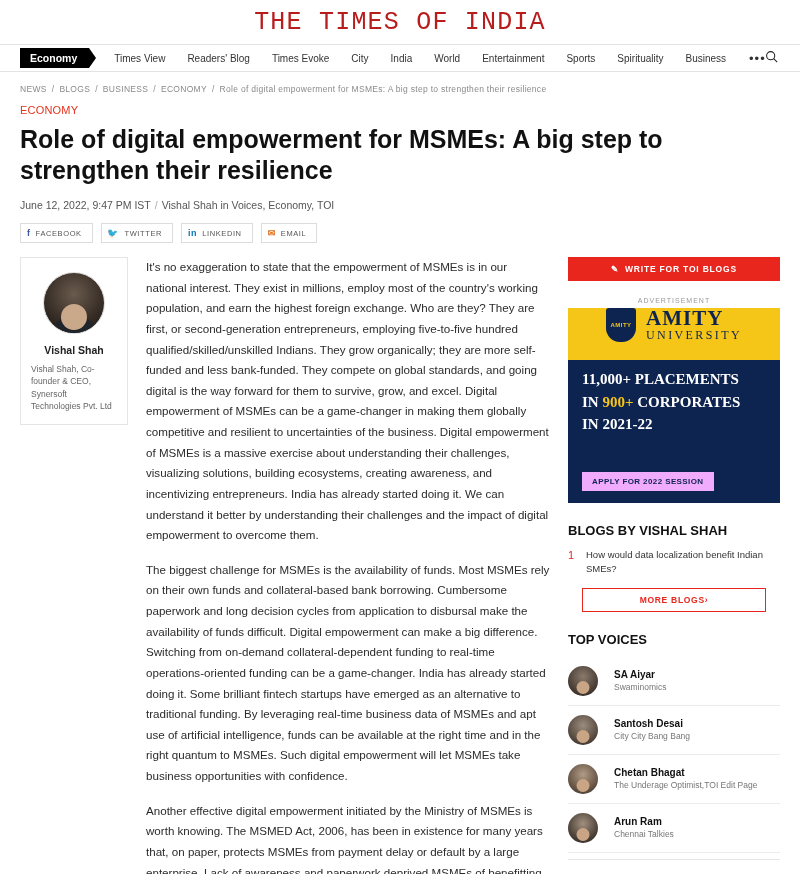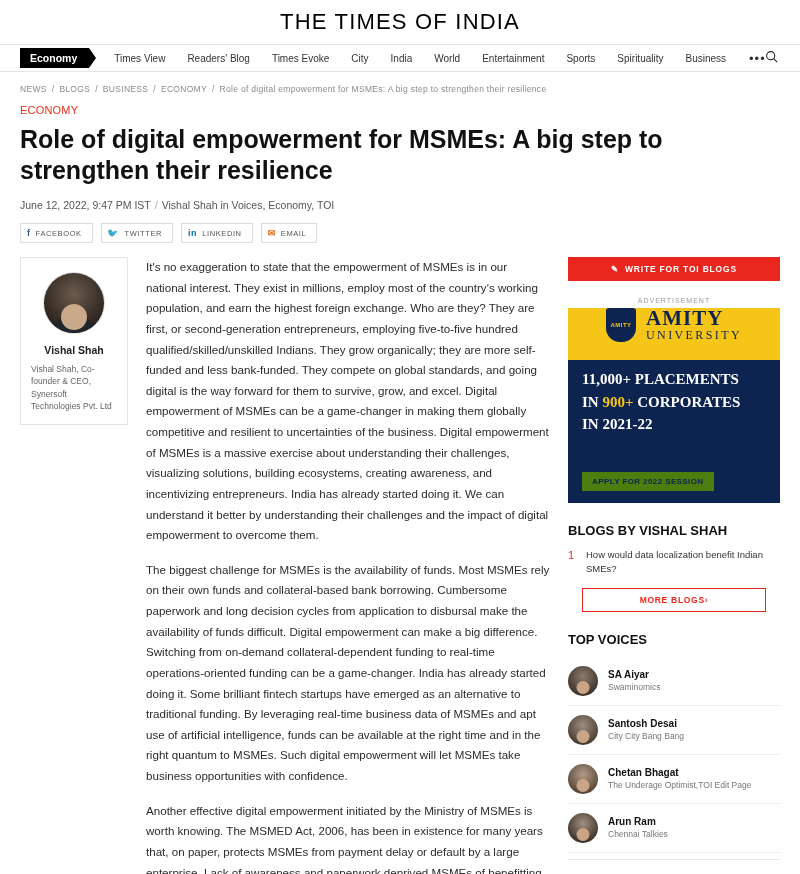--- a/index.html
+++ b/index.html
@@ -14,24 +14,24 @@
   }
 
   
   .masthead {
     height: 44px;
     display: flex;
     align-items: center;
     justify-content: center;
   }
   .masthead-title {
-    font-family: Liberation Sans, sans-serif;
-    font-size: 22px;
+    font-family: Liberation Mono, monospace;
+    font-size: 25px;
     letter-spacing: 1.2px;
-    color: #000000;
+    color: #b91c1c;
     font-weight: 400;
   }
 
   
   .navbar {
     border-top: 1px solid #e3e3e3;
     border-bottom: 1px solid #e3e3e3;
     height: 28px;
     display: flex;
     align-items: center;
@@ -258,21 +258,21 @@
     padding: 8px 14px 0 14px;
     font-size: 15px;
     font-weight: bold;
     line-height: 1.5;
     font-family: "Liberation Serif", serif;
   }
   .ad-lines .hl { color: #f5c518; }
   .ad-cta {
     position: absolute;
     left: 14px; bottom: 12px;
-    background: #4d7c0f;
+    background: #f0abfc;
     color: #0d2350;
     font-size: 8px;
     font-weight: bold;
     padding: 5px 10px;
     letter-spacing: .4px;
   }
 
   .side-h {
     font-size: 13px;
     font-weight: bold;
@@ -306,21 +306,21 @@
     height: 24px;
     display: flex;
     align-items: center;
     justify-content: center;
     gap: 0;
     margin: 0 14px 0 14px;
   }
 
   .voice-item {
     display: flex;
-    gap: 10px;
+    gap: 16px;
     align-items: center;
     padding: 9px 0;
     border-bottom: 1px solid #ececec;
   }
   .voice-item:last-child { border-bottom: none; }
   .voice-av {
     width: 30px; height: 30px;
     border-radius: 50%;
     flex: 0 0 30px;
     background: radial-gradient(circle at 50% 35%, #8a7a6c 0%, #4c4138 60%, #241d18 100%);

